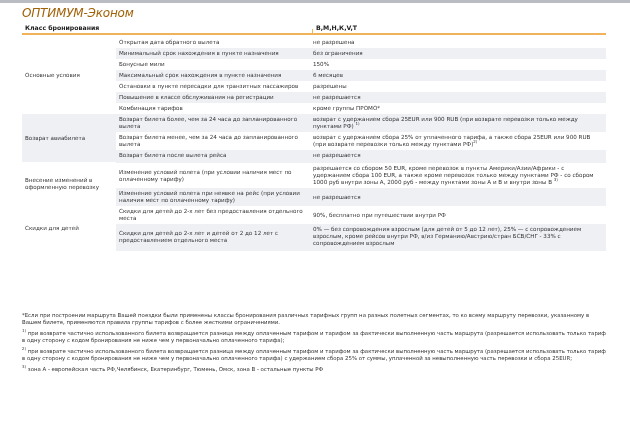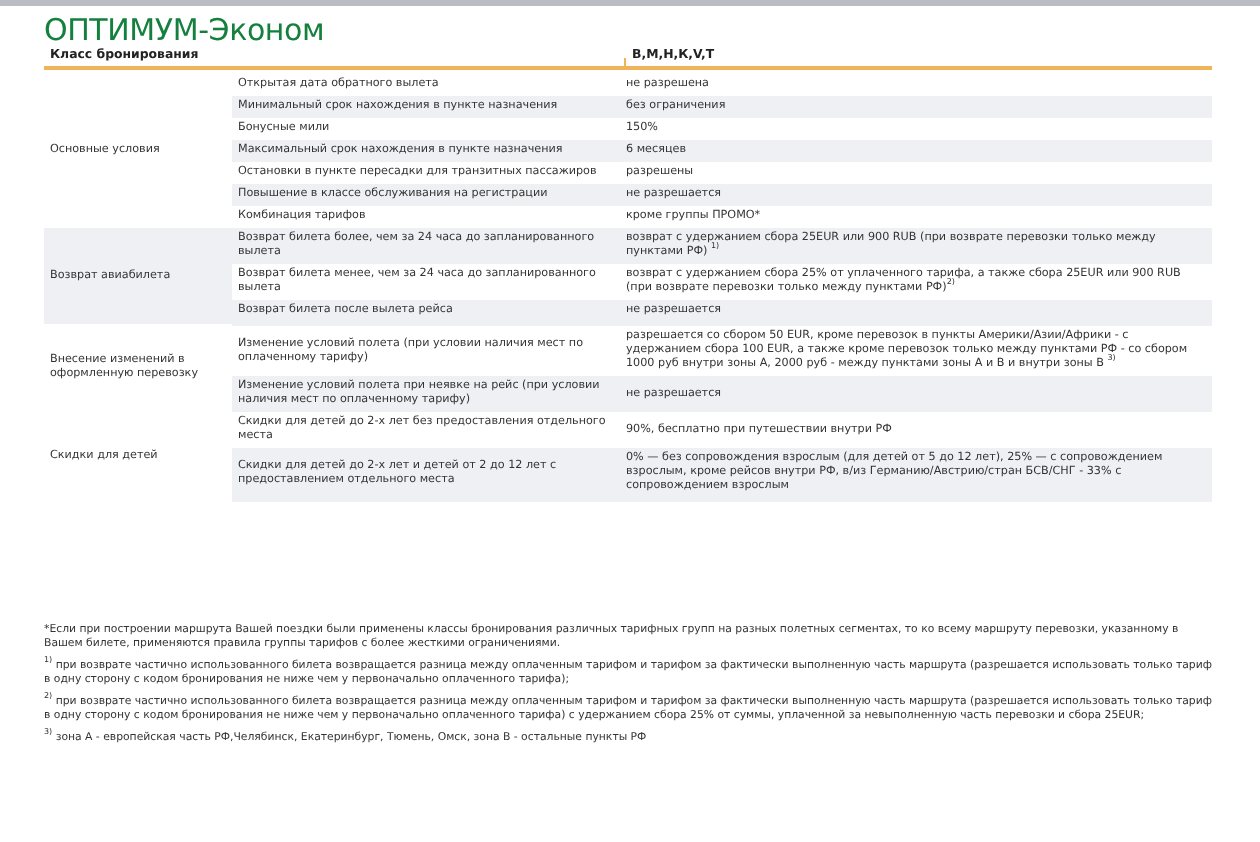--- a/index.html
+++ b/index.html
@@ -3,22 +3,23 @@
 <meta charset="utf-8">
 <style>
   html, body { margin: 0; padding: 0; }
   body {
     width: 630px; height: 421px; overflow: hidden; background: #ffffff;
     font-family: "DejaVu Sans", sans-serif; color: #333333;
     position: relative;
   }
   .topbar { position: absolute; left: 0; top: 0; width: 630px; height: 3px; background: #b9bcc2; }
   .title {
-    position: absolute; left: 22px; top: 6px; font-size: 15px; color: #15803d;
+    position: absolute; left: 22px; top: 6px; font-size: 12px; color: #a16207;
     letter-spacing: -0.2px;
+    font-style: italic;
   }
   .hdr {
     position: absolute; left: 22px; top: 23px; width: 584px; height: 10px;
     border-bottom: 2px solid #f0b35a;
     font-size: 6.2px; font-weight: bold; color: #222;
   }
   .hdr .h1 { position: absolute; left: 3px; top: 1px; }
   .hdr .h2 { position: absolute; left: 294px; top: 1px; }
   .hdr .tick { position: absolute; left: 290px; top: 6px; width: 1px; height: 6px; background: #f0b35a; }
 

